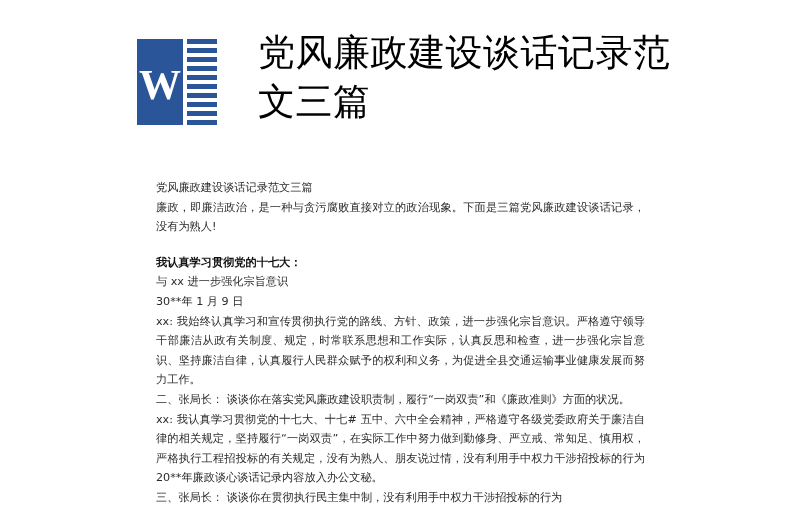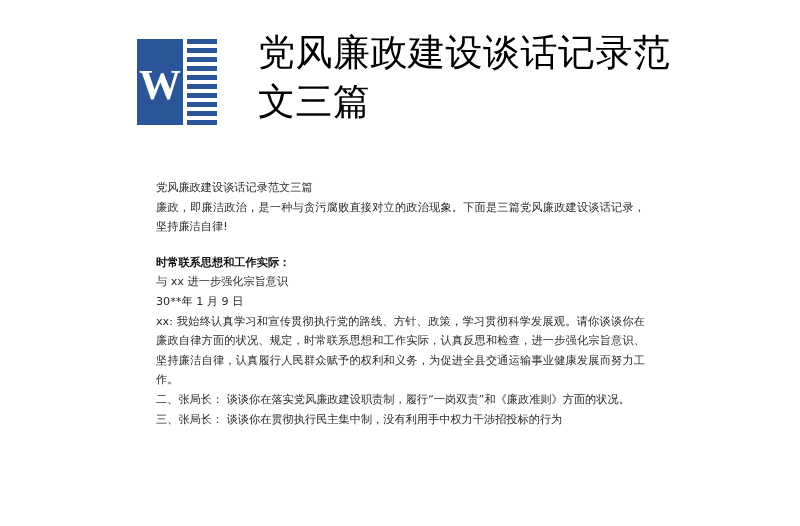--- a/index.html
+++ b/index.html
@@ -119,24 +119,25 @@
       </svg>
     </div>
 
     <div class="doc-title">党风廉政建设谈话记录范文三篇</div>
   </div>
 
   <div class="sheet">
     <div class="sheet-inner">
 
     <p class="doc-p">党风廉政建设谈话记录范文三篇</p>
-        <p class="doc-p">廉政，即廉洁政治，是一种与贪污腐败直接对立的政治现象。下面是三篇党风廉政建设谈话记录，坚持廉洁自律!</p>
+        <p class="doc-p">廉政，即廉洁政治，是一种与贪污腐败直接对立的政治现象。下面是三篇党风廉政建设谈话记录，没有为熟人!</p>
         <div class="gap-md"></div>
-        <p class="doc-p bold">时常联系思想和工作实际：</p>
+        <p class="doc-p bold">我认真学习贯彻党的十七大：</p>
         <p class="doc-p">与 xx 进一步强化宗旨意识</p>
         <p class="doc-p">30**年 1 月 9 日</p>
-        <p class="doc-p">xx: 我始终认真学习和宣传贯彻执行党的路线、方针、政策，学习贯彻科学发展观。请你谈谈你在廉政自律方面的状况、规定，时常联系思想和工作实际，认真反思和检查，进一步强化宗旨意识、坚持廉洁自律，认真履行人民群众赋予的权利和义务，为促进全县交通运输事业健康发展而努力工作。</p>
+        <p class="doc-p">xx: 我始终认真学习和宣传贯彻执行党的路线、方针、政策，进一步强化宗旨意识。严格遵守领导干部廉洁从政有关制度、规定，时常联系思想和工作实际，认真反思和检查，进一步强化宗旨意识、坚持廉洁自律，认真履行人民群众赋予的权利和义务，为促进全县交通运输事业健康发展而努力工作。</p>
         <p class="doc-p">二、张局长： 谈谈你在落实党风廉政建设职责制，履行“一岗双责”和《廉政准则》方面的状况。</p>
+        <p class="doc-p">xx: 我认真学习贯彻党的十七大、十七# 五中、六中全会精神，严格遵守各级党委政府关于廉洁自律的相关规定，坚持履行“一岗双责”，在实际工作中努力做到勤修身、严立戒、常知足、慎用权，严格执行工程招投标的有关规定，没有为熟人、朋友说过情，没有利用手中权力干涉招投标的行为 20**年廉政谈心谈话记录内容放入办公文秘。</p>
         <p class="doc-p">三、张局长： 谈谈你在贯彻执行民主集中制，没有利用手中权力干涉招投标的行为</p>
       </div>
   </div>
 
 </div>
 
 </body></html>

